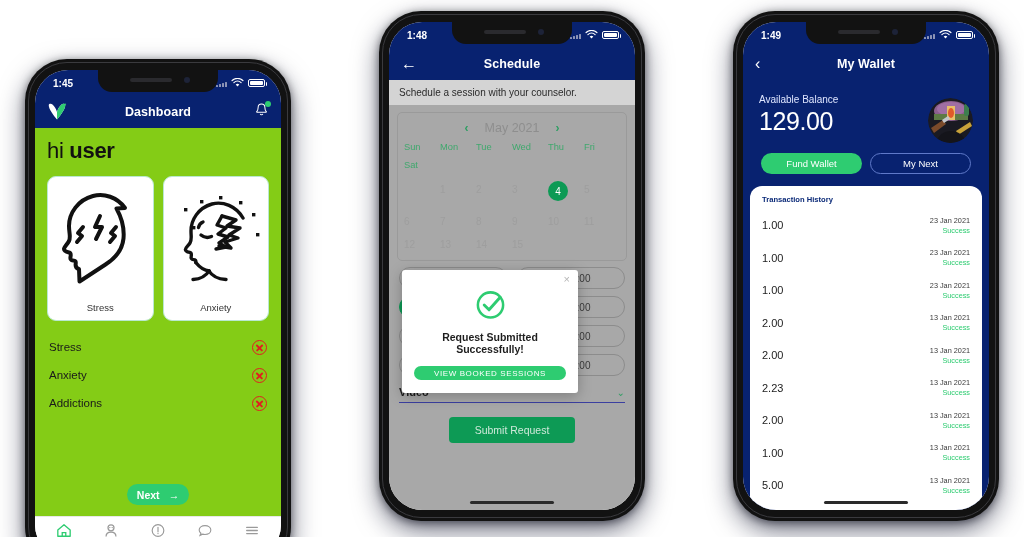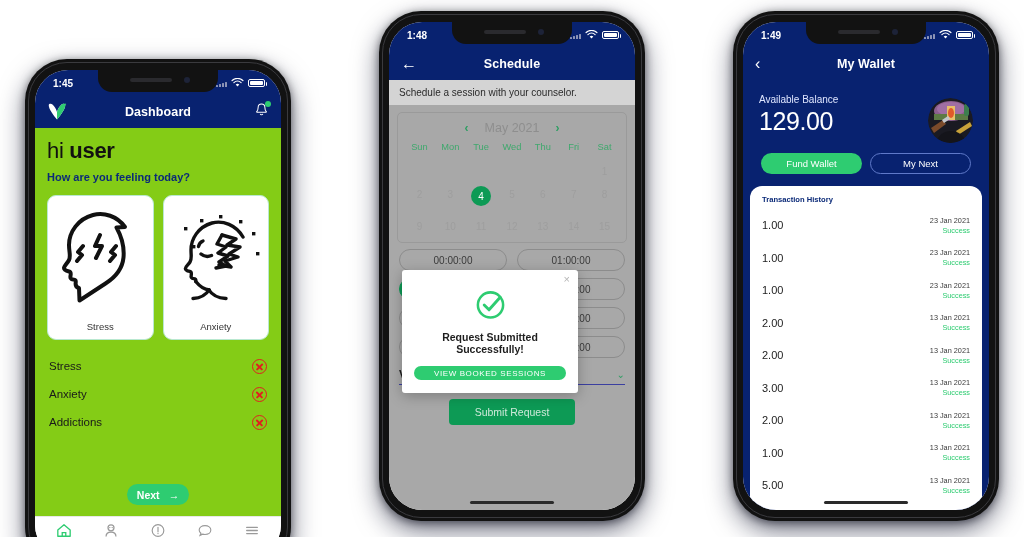--- a/index.html
+++ b/index.html
@@ -138,21 +138,21 @@
   .tab .lbl { font-size: 6.6px; color:#9a9a9a; letter-spacing:.1px; }
   .tab.active .lbl { color:#2ecc71; }
 
   
   .p2-body { flex:1; background:#a8a8a8; display:flex; flex-direction:column; position:relative; }
   .sched-hint { background:#d4d4d4; color:#2b2b2b; font-size:10px; padding: 7px 10px; }
   .cal-card { margin: 7px 8px 0; border:1px solid #9a9a9a; border-radius:5px; padding: 6px 6px 4px; }
   .cal-head { display:flex; align-items:center; justify-content:center; gap:16px; padding: 2px 0 7px; }
   .cal-head .m { font-size: 12.5px; color:#8e8e8e; font-weight:500; }
   .cal-arrow { color:#2f9e63; font-size:12px; font-weight:bold; cursor:pointer; }
-  .cal-grid { display:grid; grid-template-columns: repeat(7, 1fr); text-align:center; }
+  .cal-grid { display:grid; grid-template-columns: repeat(6, 1fr); }
   .cal-grid .dow { font-size:9.3px; color:#3fa86d; padding-bottom: 8px; }
   .cal-grid .d  { font-size:10px; color:#9e9e9e; padding: 6px 0; position:relative; }
   .cal-grid .d.sel span {
     display:inline-flex; align-items:center; justify-content:center;
     width:20px; height:20px; border-radius:50%;
     background:#0d9a55; color:#fff; position:relative; top:-3px;
   }
 
   .slot-grid { display:grid; grid-template-columns: 1fr 1fr; gap:7px 10px; padding: 6px 10px 0; }
   .slot {
@@ -264,21 +264,20 @@
           <svg width="15" height="16" viewBox="0 0 16 17">
             <path d="M8 2c-2.2 0-3.6 1.6-3.6 3.7 0 3-1.1 4-1.6 4.6-.2.3 0 .7.4.7h9.6c.4 0 .6-.4.4-.7-.5-.6-1.6-1.6-1.6-4.6C11.6 3.6 10.2 2 8 2z" stroke="#fff" stroke-width="1.1" fill="none"></path>
             <path d="M6.6 12.6a1.5 1.5 0 0 0 2.8 0" stroke="#fff" stroke-width="1.1" fill="none"></path>
           </svg>
           <span class="dot-badge"></span>
         </span>
       </div>
 
       <div class="p1-body">
         <div class="greet"><span class="greet-thin">hi </span><b>user</b></div>
-        <div class="subgreet">How are you feeling today?</div>
 
         <div class="mood-row">
           <div class="mood-card">
             <svg width="92" height="104" viewBox="0 0 92 104">
               <g fill="none" stroke="#111" stroke-width="4" stroke-linejoin="round" stroke-linecap="round">
                 <path d="M71 22C63 11 50 7 39 10 24 14 15 27 15 40c0 7 2 11 0 15-1.5 3-5 6-5 8 0 2 3 3 5 3.5 2 .5 2 2 1.5 4.5-.4 2 .5 3.5 2.5 3.5 2.5 0 3 1 2.7 3.2-.4 3 .8 4.8 3.3 5.3l.5 12.5 26-17c11-7 17-16 18-26 1-11-2-21-7-30Z"></path>
                 <path d="M46 30l-5 11h7l-6 12"></path>
                 <path d="M29 41l-5 6 4 3-5 6"></path>
                 <path d="M62 41l-5 6 4 3-5 6"></path>
               </g>
@@ -589,21 +588,21 @@
             </span>
           </div>
           <div class="tx-row">
             <span class="tx-amt">2.00</span>
             <span class="tx-right">
               <div class="tx-date">13 Jan 2021</div>
               <div class="tx-status">Success</div>
             </span>
           </div>
           <div class="tx-row">
-            <span class="tx-amt">3.00</span>
+            <span class="tx-amt">2.23</span>
             <span class="tx-right">
               <div class="tx-date">13 Jan 2021</div>
               <div class="tx-status">Success</div>
             </span>
           </div>
           <div class="tx-row">
             <span class="tx-amt">2.00</span>
             <span class="tx-right">
               <div class="tx-date">13 Jan 2021</div>
               <div class="tx-status">Success</div>

